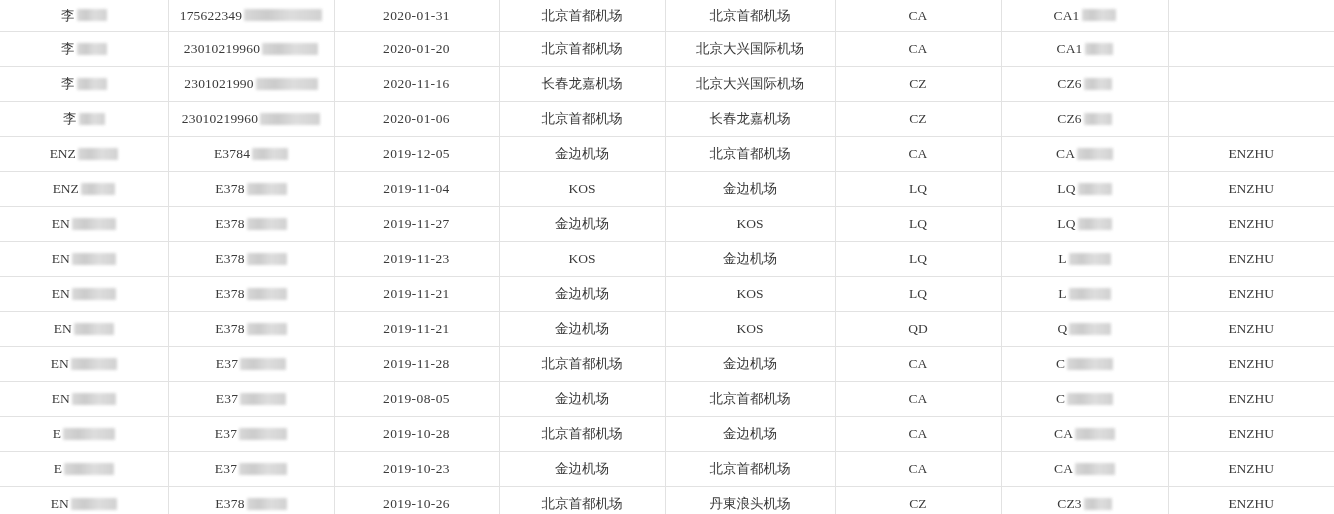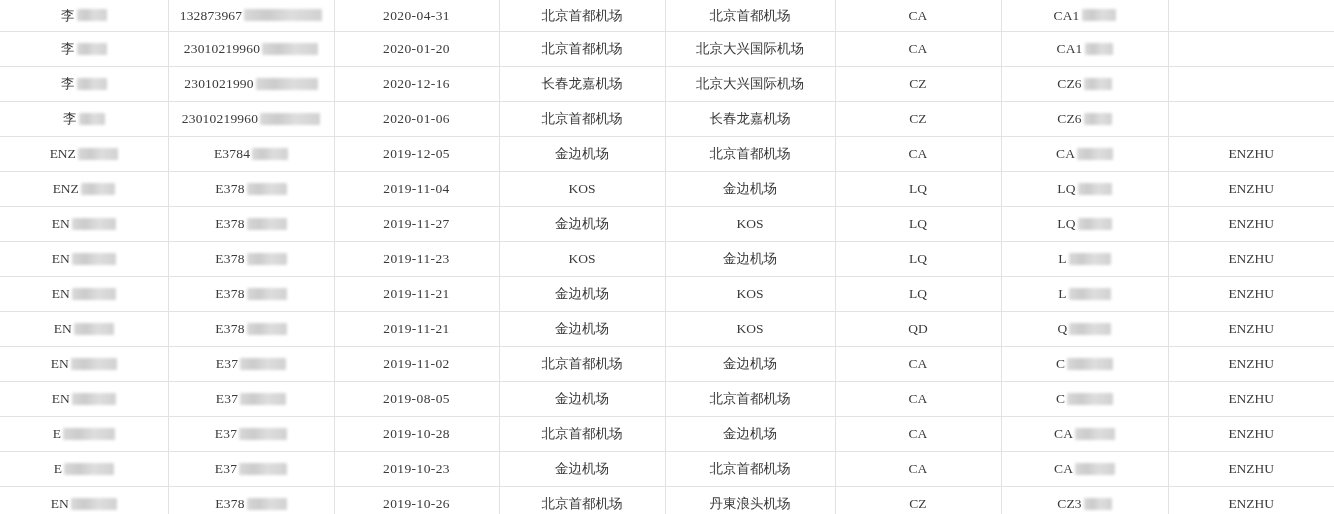--- a/index.html
+++ b/index.html
@@ -90,25 +90,25 @@
         <col class="c6">
         <col class="c7">
     </colgroup>
     <tbody id="rows-body">
         <tr class="clip-top">
           <td><span class="cell-inner">
               <span class="txt">李</span>
               <span class="redact" style="width: 30px;"></span>
             </span></td>
           <td><span class="cell-inner mono">
-              <span class="txt">132873967</span>
+              <span class="txt">175622349</span>
               <span class="redact" style="width: 78px;"></span>
             </span></td>
           <td><span class="cell-inner date">
-              <span class="txt">2020-04-31</span>
+              <span class="txt">2020-01-31</span>
             </span></td>
           <td><span class="cell-inner">
               <span class="txt">北京首都机场</span>
             </span></td>
           <td><span class="cell-inner">
               <span class="txt">北京首都机场</span>
             </span></td>
           <td><span class="cell-inner">
               <span class="txt">CA</span>
             </span></td>
@@ -148,21 +148,21 @@
         <tr>
           <td><span class="cell-inner">
               <span class="txt">李</span>
               <span class="redact" style="width: 30px;"></span>
             </span></td>
           <td><span class="cell-inner mono">
               <span class="txt">2301021990</span>
               <span class="redact" style="width: 62px;"></span>
             </span></td>
           <td><span class="cell-inner date">
-              <span class="txt">2020-12-16</span>
+              <span class="txt">2020-11-16</span>
             </span></td>
           <td><span class="cell-inner">
               <span class="txt">长春龙嘉机场</span>
             </span></td>
           <td><span class="cell-inner">
               <span class="txt">北京大兴国际机场</span>
             </span></td>
           <td><span class="cell-inner">
               <span class="txt">CZ</span>
             </span></td>
@@ -376,21 +376,21 @@
         <tr>
           <td><span class="cell-inner">
               <span class="txt">EN</span>
               <span class="redact" style="width: 46px;"></span>
             </span></td>
           <td><span class="cell-inner mono">
               <span class="txt">E37</span>
               <span class="redact" style="width: 46px;"></span>
             </span></td>
           <td><span class="cell-inner date">
-              <span class="txt">2019-11-02</span>
+              <span class="txt">2019-11-28</span>
             </span></td>
           <td><span class="cell-inner">
               <span class="txt">北京首都机场</span>
             </span></td>
           <td><span class="cell-inner">
               <span class="txt">金边机场</span>
             </span></td>
           <td><span class="cell-inner">
               <span class="txt">CA</span>
             </span></td>

